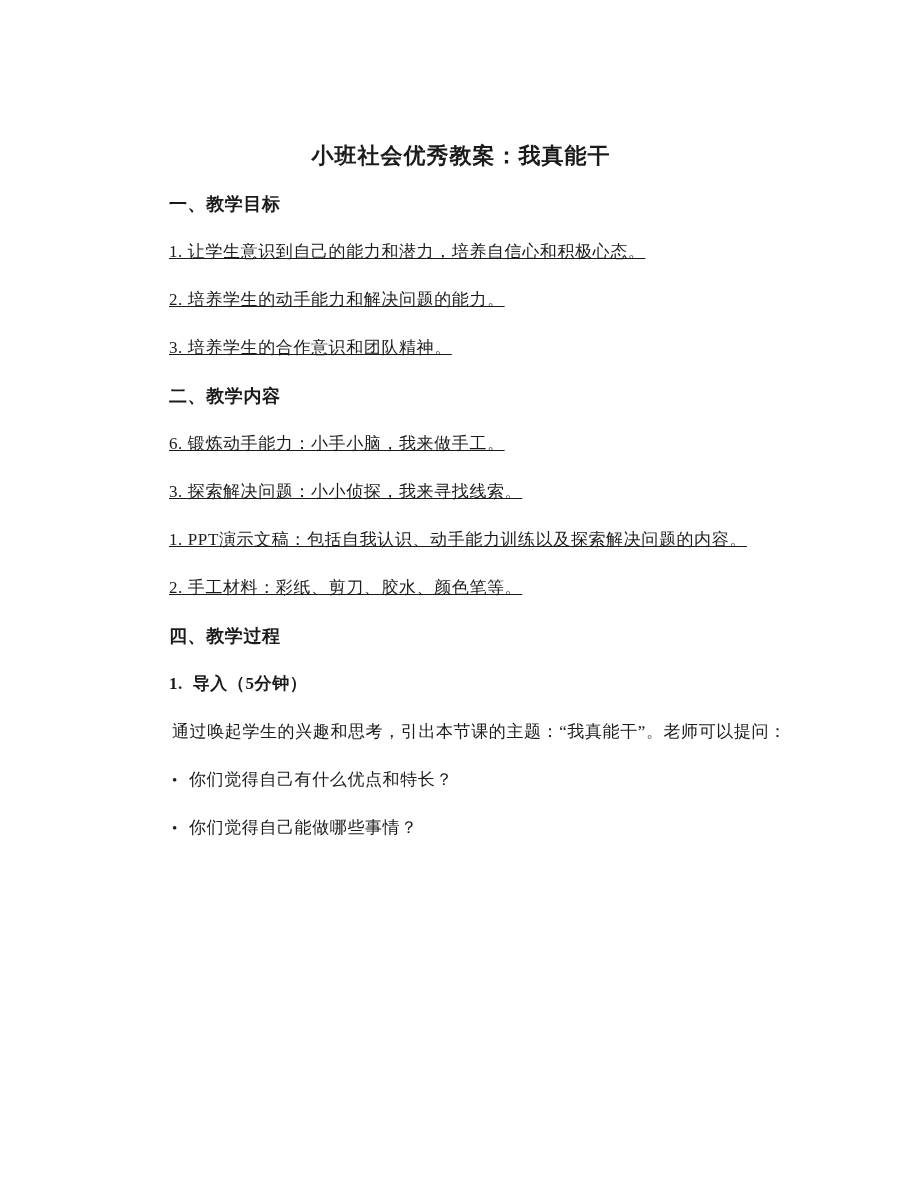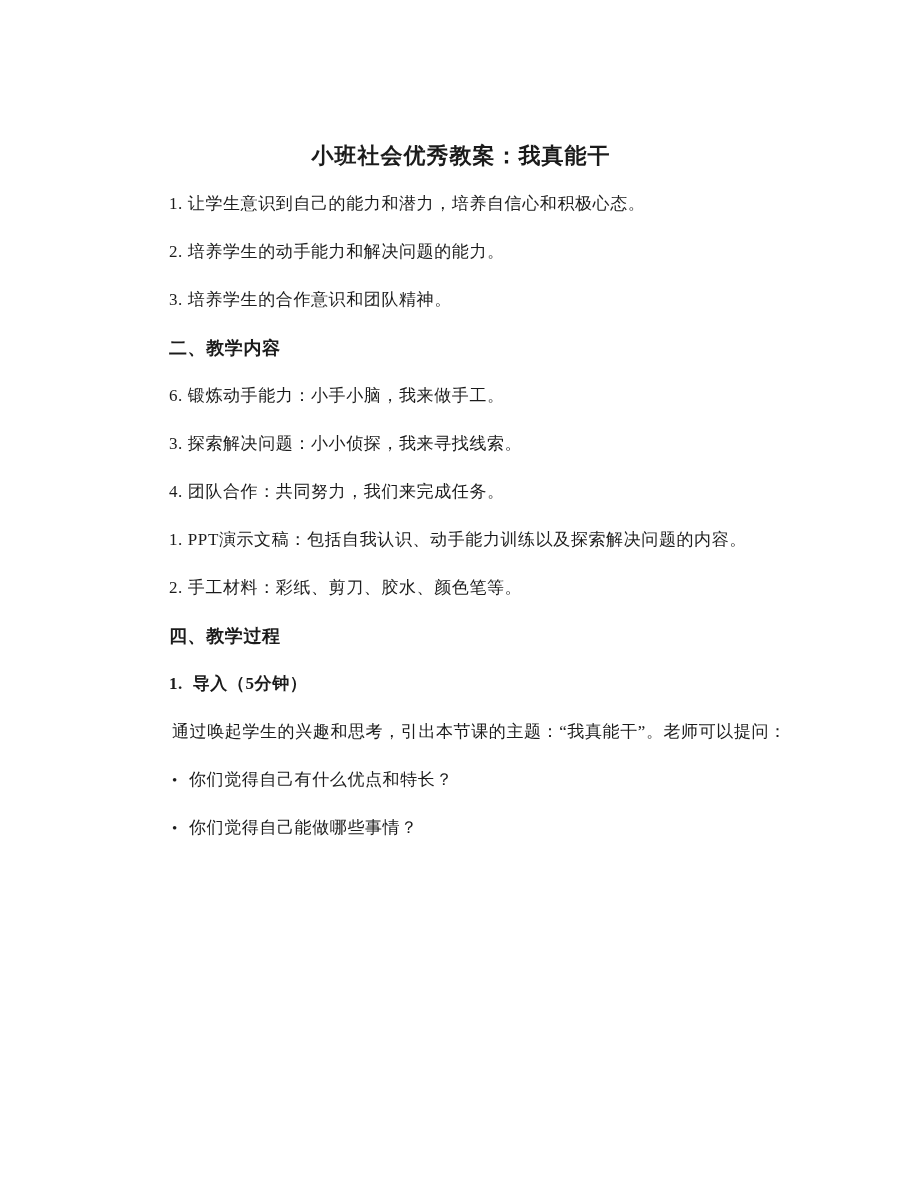--- a/index.html
+++ b/index.html
@@ -34,20 +34,21 @@
     letter-spacing: 0.6px;
     margin: 0 0 10px 0;
     padding-left: 34px;
   }
   .item {
     font-size: 17px;
     line-height: 38px;
     letter-spacing: 0.6px;
     margin: 0 0 10px 0;
     padding-left: 34px;
+    text-decoration: underline;
   }
   .subheading {
     font-size: 17px;
     font-weight: bold;
     line-height: 38px;
     letter-spacing: 0.6px;
     margin: 0 0 10px 0;
     padding-left: 34px;
     white-space: pre-wrap;
   }
@@ -75,30 +76,30 @@
 </style>
 </head>
 <body>
 
 <div class="page">
   <div class="content">
 
     <h1 class="doc-title">小班社会优秀教案：我真能干</h1>
 
     <div>
+      <h2 class="heading">一、教学目标</h2>
       <p class="item">1. 让学生意识到自己的能力和潜力，培养自信心和积极心态。</p>
       <p class="item">2. 培养学生的动手能力和解决问题的能力。</p>
       <p class="item">3. 培养学生的合作意识和团队精神。</p>
     </div>
 
     <div>
       <h2 class="heading">二、教学内容</h2>
       <p class="item">6. 锻炼动手能力：小手小脑，我来做手工。</p>
       <p class="item">3. 探索解决问题：小小侦探，我来寻找线索。</p>
-      <p class="item">4. 团队合作：共同努力，我们来完成任务。</p>
     </div>
 
     <div>
       <p class="item">1. PPT演示文稿：包括自我认识、动手能力训练以及探索解决问题的内容。</p>
       <p class="item">2. 手工材料：彩纸、剪刀、胶水、颜色笔等。</p>
     </div>
 
     <div>
       <h2 class="heading">四、教学过程</h2>
       <p class="subheading">1.  导入（5分钟）</p>

